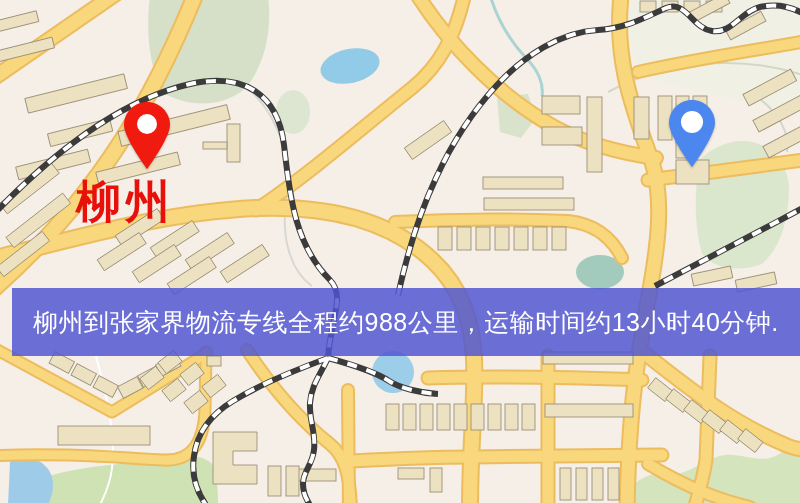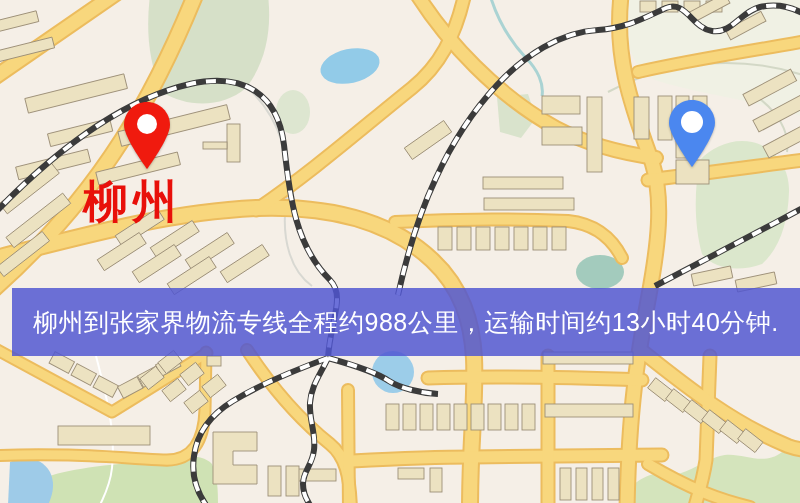--- a/index.html
+++ b/index.html
@@ -10,21 +10,21 @@
   }
   .map-art{position:absolute;left:0;top:0;width:800px;height:503px;display:block;}
   .pin{position:absolute;width:50px;height:70px;pointer-events:auto;}
   .pin svg{display:block;filter:drop-shadow(0 1px 1px rgba(0,0,0,.25));}
   .pin-origin{left:122px;top:100px;}
   .pin-dest{left:667px;top:98px;}
   .city-label{
     position:absolute;font-weight:bold;line-height:1;white-space:nowrap;
     font-family:"Liberation Sans","DejaVu Sans",sans-serif;
   }
-  .label-origin{left:83px;top:179px;font-size:45px;letter-spacing:4px;color:#e8100a;}
+  .label-origin{left:76px;top:179px;font-size:45px;letter-spacing:4px;color:#e8100a;}
   .label-dest{left:608px;top:178px;font-size:46px;letter-spacing:2px;color:#2323d4;}
   .banner{
     position:absolute;left:12px;top:288px;width:800px;height:68px;
     background:rgba(80,86,210,0.84);
     display:flex;align-items:center;box-sizing:border-box;padding-left:21px;
   }
   .banner span{color:#ffffff;font-size:25px;letter-spacing:0.5px;white-space:nowrap;}
 </style>
 </head>
 <body>

